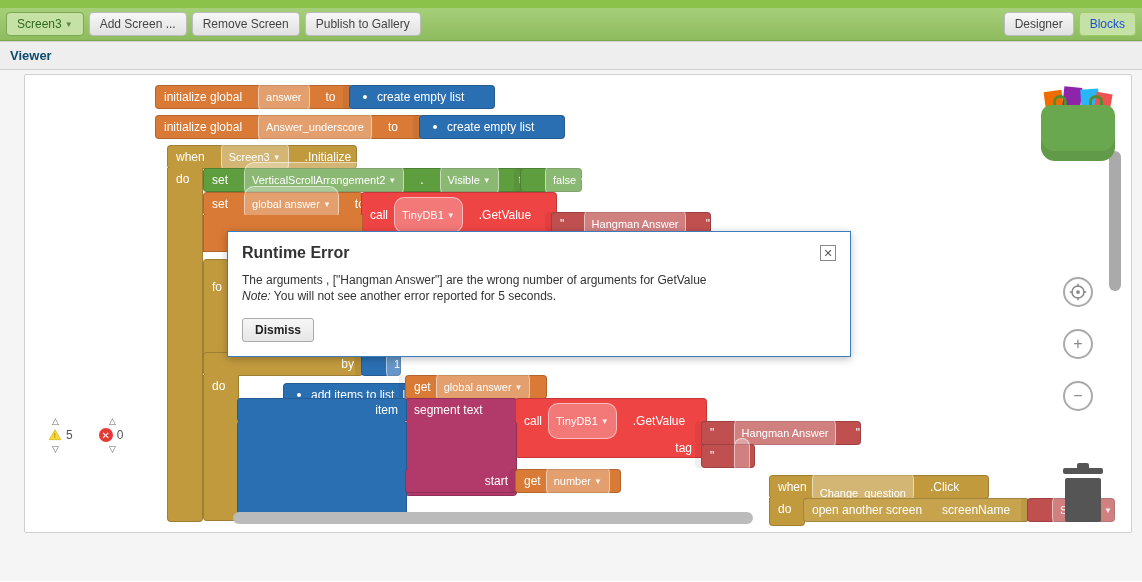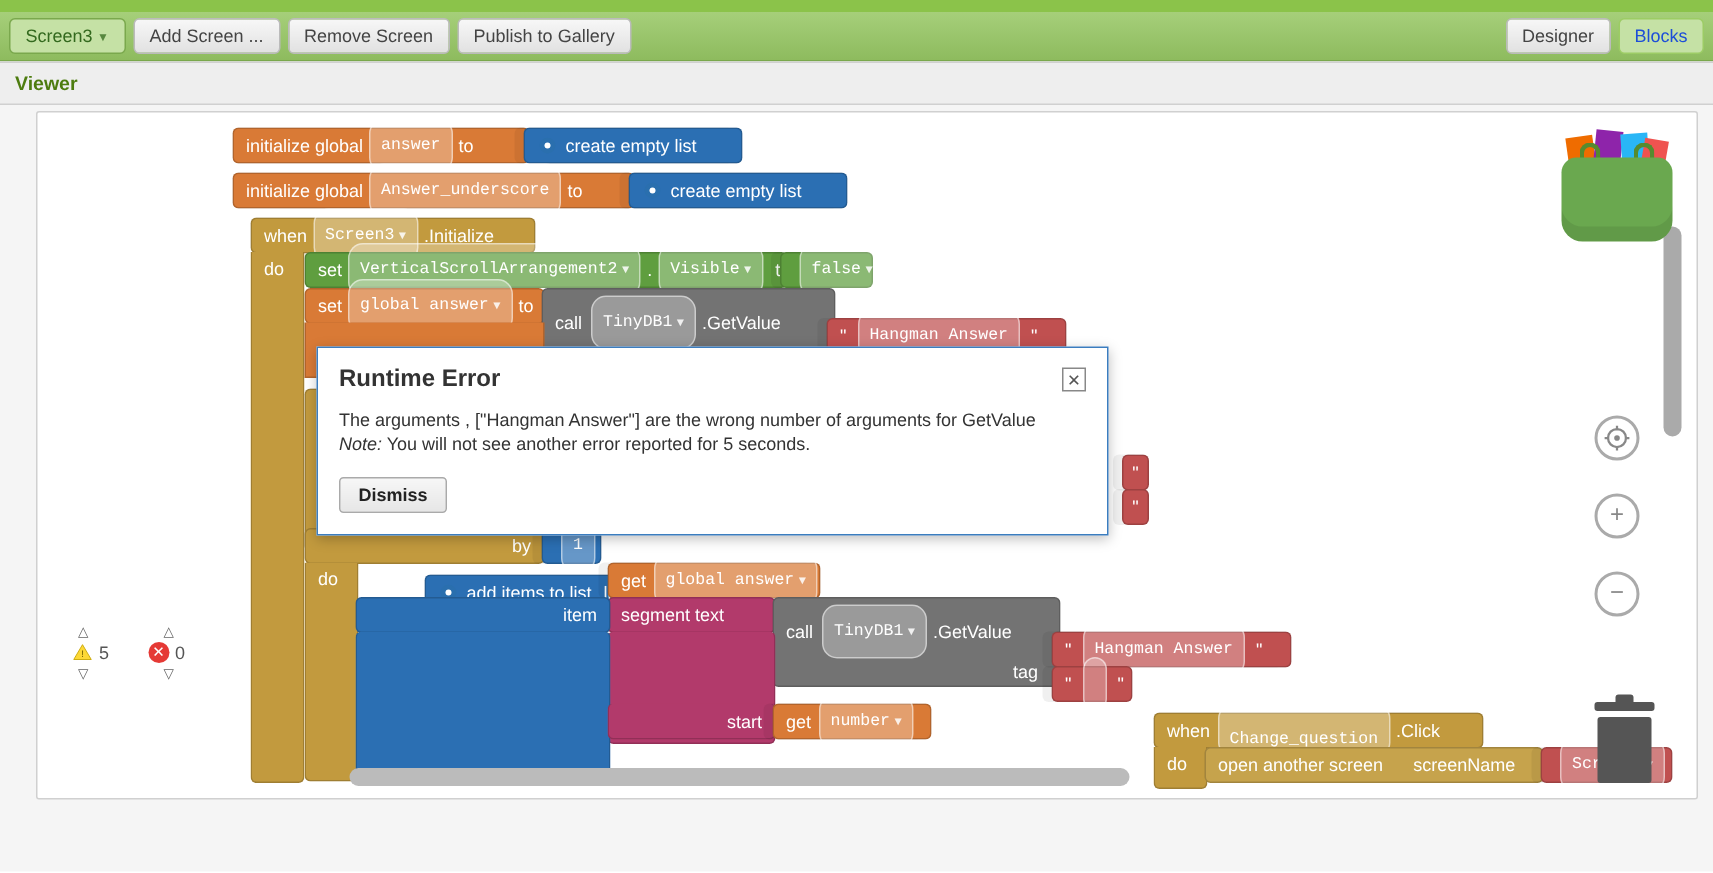--- a/index.html
+++ b/index.html
@@ -31,21 +31,21 @@
   }
   .tb-btn.active { background: #c5e1a5; border-color: #9ccc65; color: #1d4ed8; }
   .tb-btn .caret { font-size: 8px; margin-left: 3px; opacity: .75; }
   .tb-btn.ghost { background: #c5e1a5; border: 1px solid #7aa84d; color: #33691e;}
 
   .viewer-strip {
     background: #eee;
     border-top: 1px solid #d0d0d0;
     border-bottom: 1px solid #d0d0d0;
     padding: 6px 10px;
-    color: #4d7c0f;
+    color: #0c4a6e;
     font-weight: 700;
     font-size: 13px;
   }
 
   .stage-wrap { position: relative; background: #f5f5f5; height: calc(582px - 8px - 33px - 30px); }
   .stage {
     position: absolute;
     left: 24px; right: 10px; top: 4px; bottom: 48px;
     background: #fff;
     border: 1px solid #d0d0d0;
@@ -139,44 +139,44 @@
     padding: 0 8px;
     color: #fff;
     font-size: 12px;
     white-space: nowrap;
   }
   .blk .pill {
     background: rgba(255,255,255,.28);
     border: 1px solid rgba(255,255,255,.5);
     border-radius: 10px;
     padding: 17px 7px;
-    margin: 0 4px;
+    margin: 0 16px;
     color: #fff;
-    display: inline-flex; align-items: center; height: 16px; font-size: 11px; font-family: Liberation Mono, monospace;
+    display: inline-flex; align-items: center; height: 16px; font-size: 11px;
   }
   .blk .caret { font-size:8px; margin-left:3px; opacity:.85;}
   .gear {
     display:inline-block; width:14px; height:14px; margin-right:5px; position:relative;
   }
   .gear svg { width:14px; height:14px; display:block; }
 
   .c-orange { background:#d97a36; }
   .c-mustard{ background:#c29a3e; }
   .c-green  { background:#5f9e3f; }
-  .c-purple { background:#737373; }
+  .c-purple { background:#ef4444; }
   .c-red    { background:#c05050; }
   .c-magenta{ background:#b23a6b; }
   .c-darkblue{ background:#2b6fb3; }
   .blk.socket { box-shadow: -6px 0 0 rgba(0,0,0,.06); text-align: center; }
 
   
   .modal {
     position: absolute;
-    left: 186px; top: 156px;
-    width: 528px;
+    left: 202px; top: 156px;
+    width: 624px;
     background: #fff;
     border: 1px solid #3b7dbf;
     box-shadow: 0 2px 8px rgba(0,0,0,.25);
     padding: 12px 14px 14px;
     z-index: 50;
   }
   .modal .hd { display:flex; align-items:center; justify-content:space-between; }
   .modal .hd h3 { font-size: 16px; color:#333; }
   .modal .close {
     width:16px; height:16px; border:1px solid #888; color:#555;

